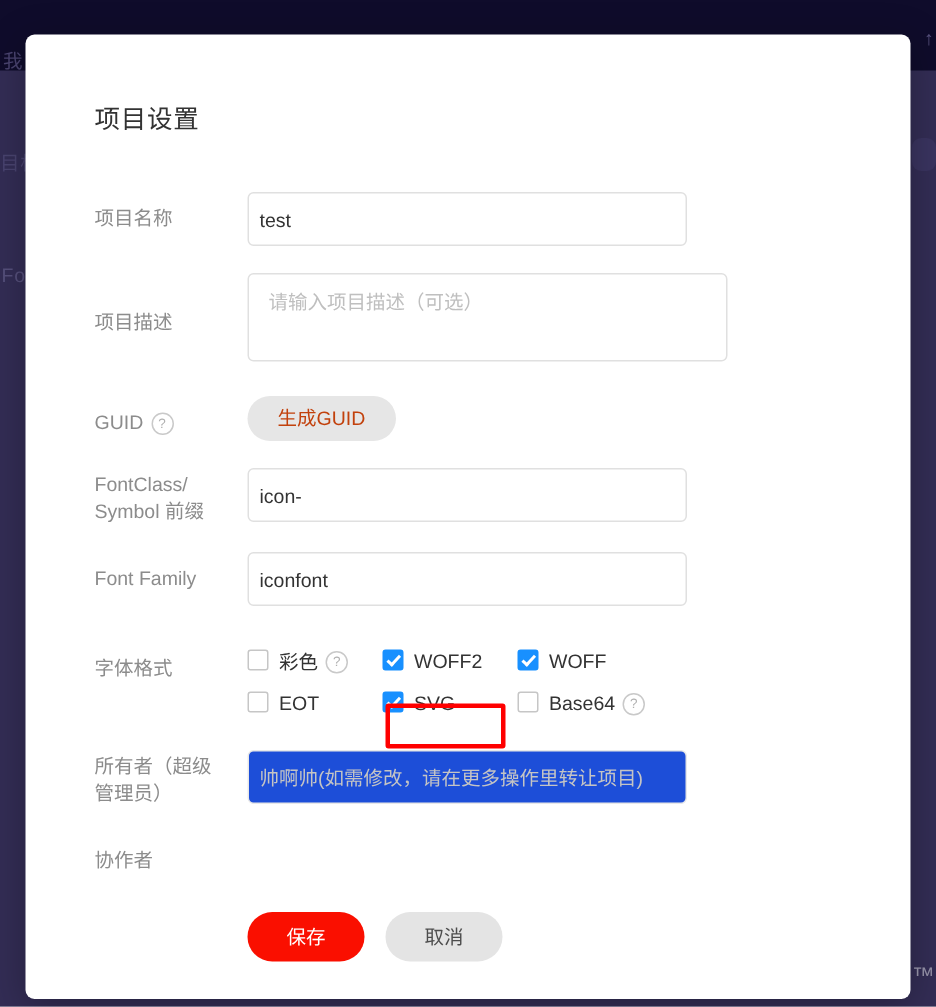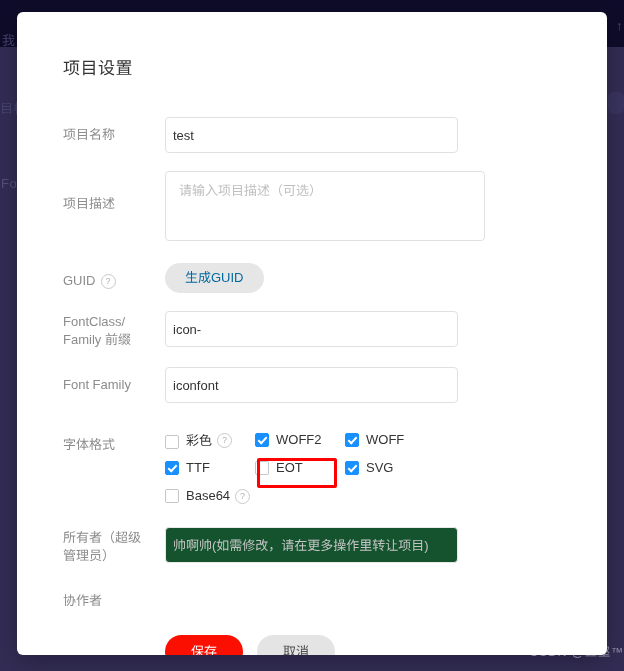--- a/index.html
+++ b/index.html
@@ -41,21 +41,21 @@
   .bg-ghost-chip {
     position: absolute;
     background: #3a3460;
     border-radius: 6px;
   }
 
   
   .modal {
     position: absolute;
     left: 17px;
-    top: 12px;
+    top: 23px;
     width: 590px;
     height: 643px;
     background: #ffffff;
     border-radius: 6px;
     box-shadow: 0 6px 26px rgba(0,0,0,.28);
     overflow: hidden;
   }
   .modal-body {
     padding: 42px 46px 0 46px;
     box-sizing: border-box;
@@ -99,28 +99,28 @@
     padding: 0 7px;
     font-size: 13px;
     color: #333333;
     background: #ffffff;
     font-family: inherit;
     outline: none;
     line-height: 34px;
   }
   .text-input::placeholder { color: #bfbfbf; }
   .text-input.disabled {
-    background: #14532d;
+    background: #1d4ed8;
     color: #bfbfbf;
     border-color: #e8e8e8;
   }
   .text-input.disabled::placeholder { color: #c4c4c4; }
   .textarea-input {
     width: 320px;
-    height: 70px;
+    height: 59px;
     box-sizing: border-box;
     border: 1px solid #e0e0e0;
     border-radius: 4px;
     padding: 9px 13px;
     font-size: 13px;
     color: #0f172a;
     background: #ffffff;
     font-family: inherit;
     resize: none;
     outline: none;
@@ -145,21 +145,21 @@
     cursor: pointer;
     flex: 0 0 auto;
     position: relative;
     top: 1px;
   }
 
   
   .pill-button {
     display: inline-block;
     background: #e6e6e6;
-    color: #0369a1;
+    color: #c2410c;
     font-size: 13px;
     border: none;
     border-radius: 15px;
     padding: 7px 20px;
     cursor: pointer;
     font-family: inherit;
     line-height: 16px;
   }
 
   
@@ -172,21 +172,21 @@
   .cb-cell {
     width: 90px;
     display: flex;
     align-items: center;
     height: 28px;
     flex: 0 0 90px;
   }
   .cb-cell.wide { width: 100px; flex: 0 0 100px; }
   .checkbox-item {
     display: inline-flex;
-    align-items: flex-end;
+    align-items: center;
     cursor: pointer;
     font-size: 13px;
     color: #333333;
     position: relative;
   }
   .cb-box {
     width: 14px;
     height: 14px;
     border: 1px solid #c6c6c6;
     border-radius: 2px;
@@ -252,21 +252,21 @@
   .btn-default {
     background: #e4e4e4;
     color: #4d4d4d;
   }
 
   
   .watermark {
     position: absolute;
     right: 0;
     bottom: 12px;
-    font-size: 12px;
+    font-size: 15px;
     color: rgba(255,255,255,.45);
     letter-spacing: 1px;
     z-index: 10;
     white-space: nowrap;
   }
 </style>
 </head>
 <body>
 
 <div class="backdrop">
@@ -307,21 +307,21 @@
         <span class="help-icon">?</span>
       </div>
       <div class="form-control">
         <button class="pill-button">生成GUID</button>
       </div>
     </div>
 
     <div class="form-row">
       <div class="form-label" style="display:block;line-height:18px;padding-top:2px;">
         <span class="lbl-txt">FontClass/</span><br>
-        <span class="lbl-txt">Family 前缀</span>
+        <span class="lbl-txt">Symbol 前缀</span>
       </div>
       <div class="form-control">
         <input class="text-input" type="text" value="icon-" style="">
       </div>
     </div>
 
     <div class="form-row">
       <div class="form-label">
         <span class="lbl-txt">Font Family</span>
       </div>
@@ -352,26 +352,20 @@
             </label>
           </div>
 
           <div class="cb-cell">
             <label class="checkbox-item checked">
               <span class="cb-box"></span>
               <span class="cb-label">WOFF</span>
             </label>
           </div>
 
-          <div class="cb-cell">
-            <label class="checkbox-item checked">
-              <span class="cb-box"></span>
-              <span class="cb-label">TTF</span>
-            </label>
-          </div>
 
           <div class="cb-cell">
             <label class="checkbox-item">
               <span class="cb-box"></span>
               <span class="cb-label">EOT</span>
             </label>
           </div>
 
           <div class="cb-cell">
             <label class="checkbox-item checked">

